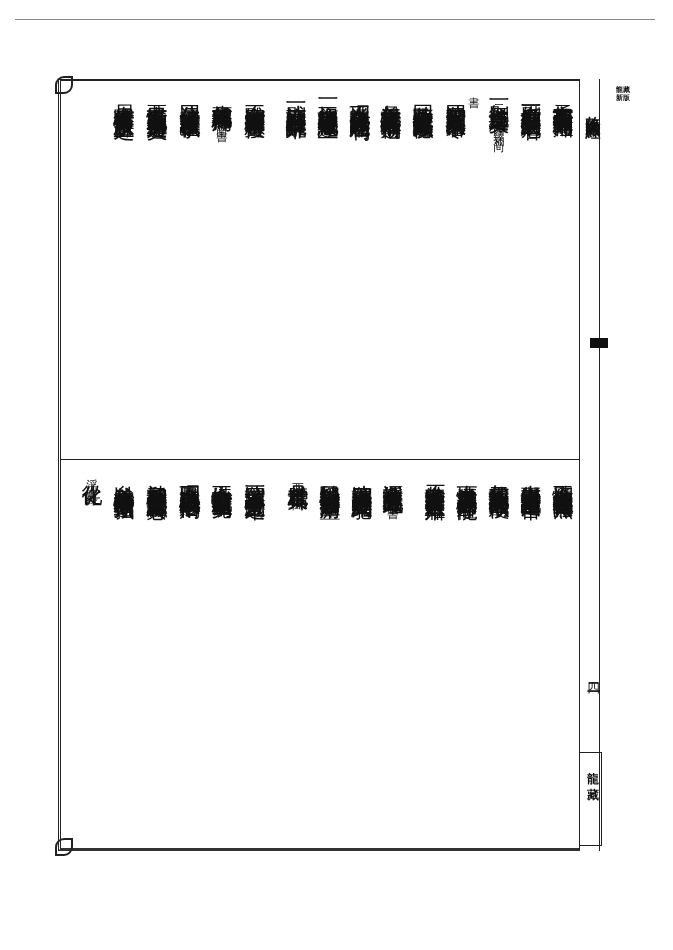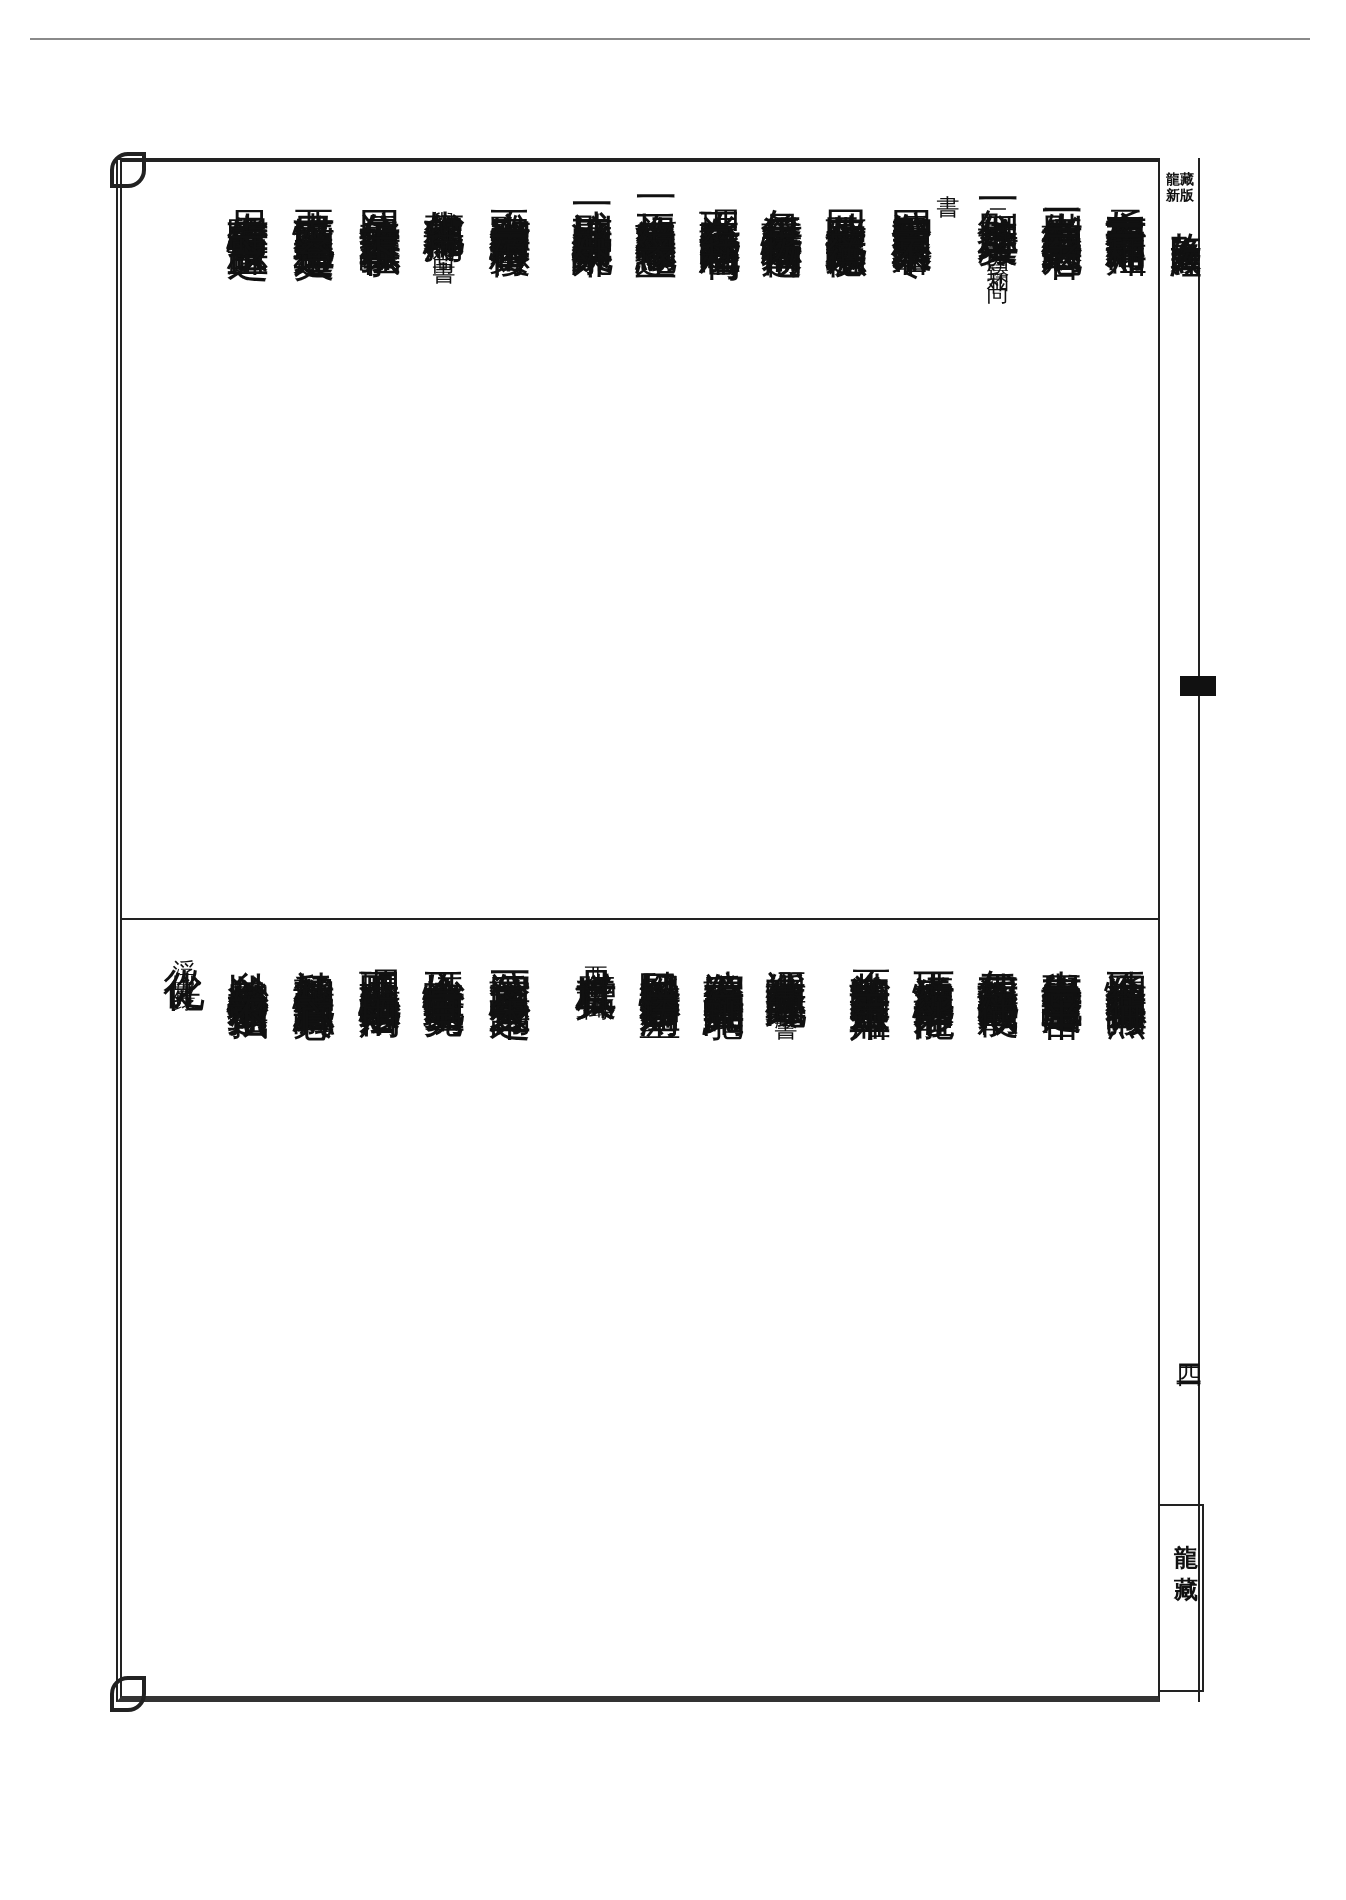--- a/index.html
+++ b/index.html
@@ -17,21 +17,21 @@
   .divider { position:absolute; left:60px; top:459px; width:520px; height:1px; background:#222; }
   .tab { position:absolute; left:590px; top:338px; width:18px; height:8px; background:#111; }
   .tab2 { position:absolute; left:590px; top:346px; width:18px; height:2px; background:#111; }
   .vert { writing-mode:vertical-rl; text-orientation:upright; position:absolute; white-space:nowrap; }
   .col { font-size:21px; line-height:30px; letter-spacing:0.9px; top:0; }
   .note { font-size:11.5px; letter-spacing:5px; }
   .block { position:absolute; left:60px; width:520px; }
   .upper { top:88px; height:365px; }
   .lower { top:468px; height:375px; }
   .run-title { left:583px; top:104px; font-size:15px; font-weight:bold; letter-spacing:2px; }
-  .run-small { position:absolute; left:583px; top:86px; font-size:7px; line-height:8px; width:16px; font-weight:bold; }
+  .run-small { position:absolute; left:616px; top:86px; font-size:7px; line-height:8px; width:16px; font-weight:bold; }
   .pageno { left:584px; top:672px; font-size:13px; letter-spacing:1px; }
   .longbox { position:absolute; left:580px; top:752px; width:22px; height:94px; border:1px solid #222; border-left:none; box-sizing:border-box; }
   .longtxt { left:584px; top:762px; font-size:12px; letter-spacing:16px; font-weight:bold; }
 </style>
 </head>
 <body>
 
 <div class="top-rule"></div>
 <div class="frame"></div>
 <div class="corner tl"></div>

